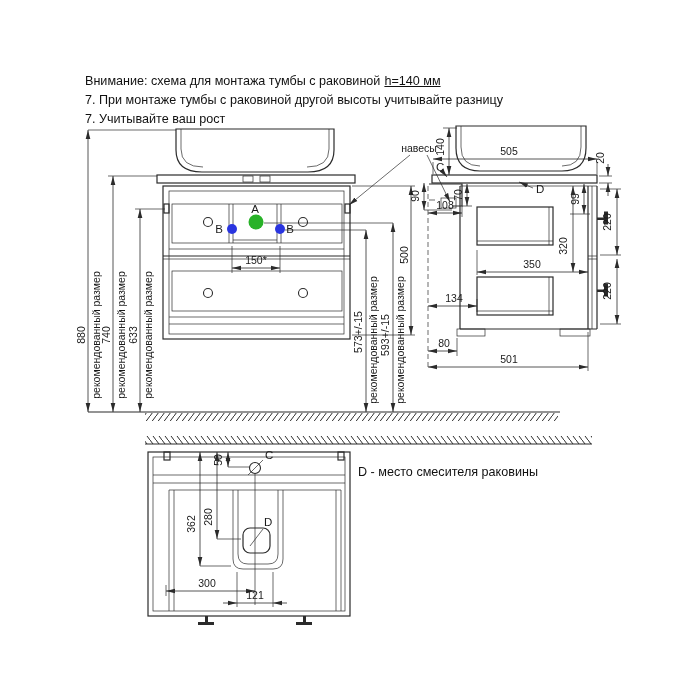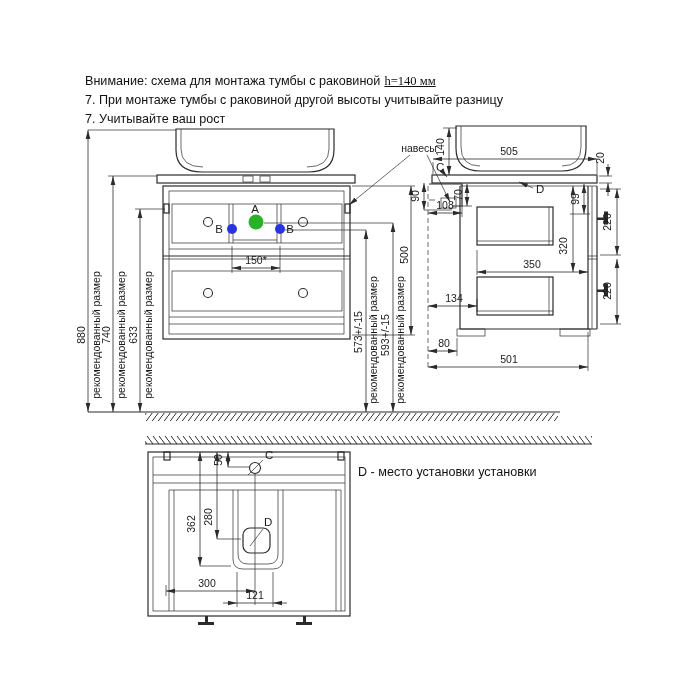--- a/index.html
+++ b/index.html
@@ -1,20 +1,20 @@
 <!DOCTYPE html>
 <html><head>
 <meta charset="utf-8">
 <style>
   html,body{margin:0;padding:0;background:#fff;}
   .stage{position:relative;width:700px;height:700px;background:#ffffff;overflow:hidden;
          font-family:"Liberation Sans",sans-serif;color:#111;}
   .drawing{position:absolute;left:0;top:0;}
   .header{position:absolute;left:85px;top:72px;font-size:12.6px;line-height:19px;white-space:nowrap;}
-  .u{text-decoration:underline;margin-left:4px;font-family:Liberation Serif, serif;}
+  .u{text-decoration:underline;margin-left:4px;}
   .legend{position:absolute;left:358px;top:462px;font-size:12.6px;line-height:20.6px;white-space:nowrap;}
   
   .ln{stroke:#2b2b2b;stroke-width:1.2;fill:none;}
   .lt{stroke:#2b2b2b;stroke-width:0.7;fill:none;}
   .dim{stroke:#2b2b2b;stroke-width:0.8;fill:none;}
   .dsh{stroke-dasharray:5,3;}
   .hole{fill:#ffffff;stroke:#2b2b2b;stroke-width:1.1;}
   .fillдrk{fill:#2b2b2b;}
   text{fill:#1a1a1a;}
   .d{font-size:10.5px;}
@@ -284,16 +284,16 @@
       <line class="lt" x1="237" y1="572" x2="237" y2="607"></line>
       <line class="lt" x1="273" y1="572" x2="273" y2="607"></line>
       <line class="dim" x1="223" y1="603" x2="237" y2="603" marker-end="url(#ae)"></line>
       <line class="dim" x1="287" y1="603" x2="273" y2="603" marker-end="url(#ae)"></line>
       <line class="dim" x1="237" y1="603" x2="273" y2="603"></line>
       <text class="d mid" x="255" y="599">121</text>
     </g>
   </svg>
 
   <div class="legend">
-    <div>D - место установки установки</div>
+    <div>D - место смесителя раковины</div>
   </div>
 
 </div>
 
 </body></html>

